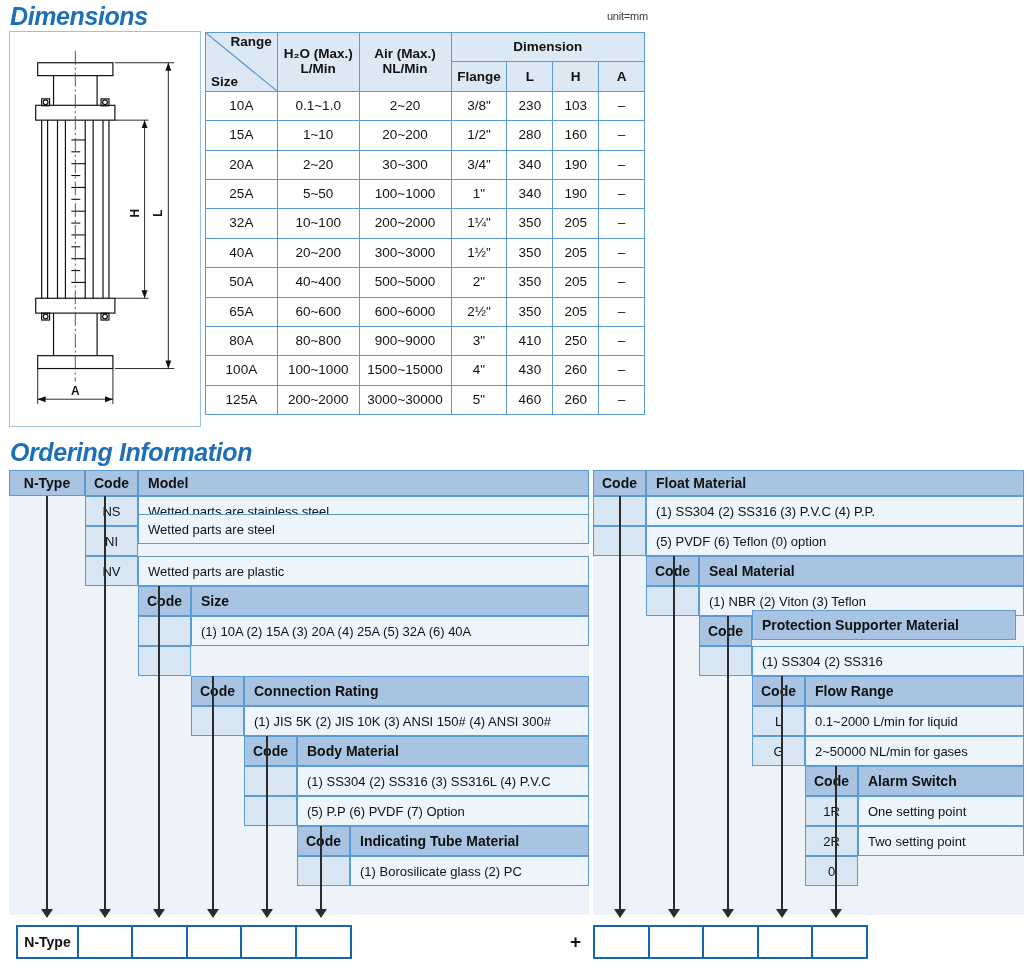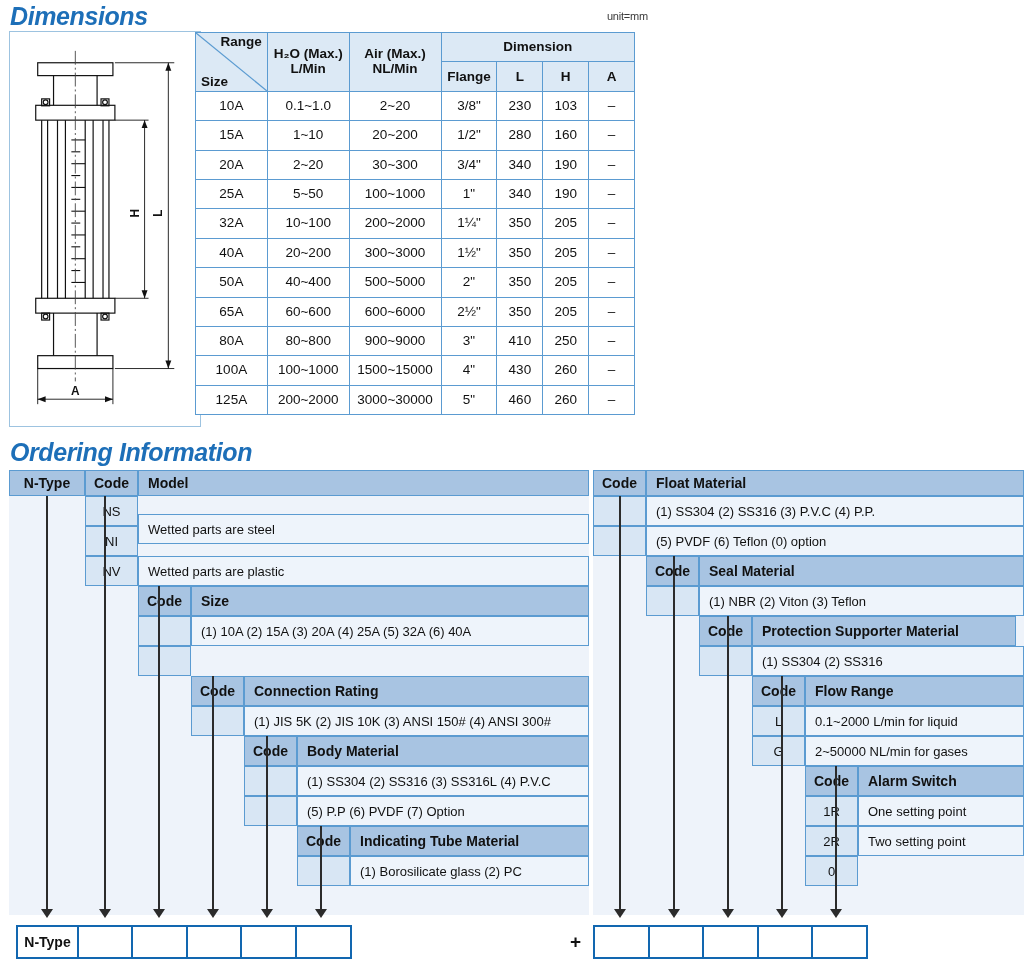--- a/index.html
+++ b/index.html
@@ -42,21 +42,21 @@
     left: 9px; top: 31px;
     width: 192px; height: 396px;
     border: 1px solid #9dc3e0;
     background: #ffffff;
   }
   #drawing-svg { display: block; width: 100%; height: 100%; }
 
   
   #dimensions-table {
     position: absolute;
-    left: 195px; top: 32px;
+    left: 205px; top: 32px;
     width: 440px;
     border-collapse: collapse;
     font-size: 13px;
   }
   #dimensions-table th, #dimensions-table td {
     border: 1px solid #5b9bd1;
     text-align: center;
     color: #111;
     padding: 0;
     height: 29.4px;
@@ -378,20 +378,21 @@
   <div class="ord-wrap">
 
     <div class="code-row-bg" style="left:9px; top:0px; width:580px; height:445px;"></div>
     <div class="code-row-bg" style="left:593px; top:0px; width:431px; height:445px;"></div>
 
     <div class="obox hdr code" style="left:9px;  top:0px;  width:76px;  height:26px;">N-Type</div>
     <div class="obox hdr code" style="left:85px; top:0px;  width:53px;  height:26px;">Code</div>
     <div class="obox hdr lbl" style="left:138px;top:0px;  width:451px; height:26px;">Model</div>
 
     <div class="obox code-cell" style="left:85px; top:26px; width:53px; height:30px;">NS</div>
+    <div class="obox val" style="left:138px;top:26px; width:451px;height:30px;">Wetted parts are stainless steel</div>
 
     <div class="obox code-cell" style="left:85px; top:56px; width:53px; height:30px;">NI</div>
     <div class="obox val" style="left:138px;top:44px; width:451px;height:30px;">Wetted parts are steel</div>
 
     <div class="obox code-cell" style="left:85px; top:86px; width:53px; height:30px;">NV</div>
     <div class="obox val" style="left:138px;top:86px; width:451px;height:30px;">Wetted parts are plastic</div>
 
     <div class="obox hdr code" style="left:138px;top:116px;width:53px; height:30px;">Code</div>
     <div class="obox hdr lbl" style="left:191px;top:116px;width:398px;height:30px;">Size</div>
     <div class="obox code-empty" style="left:138px;top:146px;width:53px;height:30px;"></div>
@@ -421,21 +422,21 @@
     <div class="obox val" style="left:646px;top:26px;width:378px;height:30px;">(1) SS304  (2) SS316  (3) P.V.C  (4) P.P.</div>
     <div class="obox code-empty" style="left:593px;top:56px;width:53px;height:30px;"></div>
     <div class="obox val" style="left:646px;top:56px;width:378px;height:30px;">(5) PVDF  (6) Teflon  (0) option</div>
 
     <div class="obox hdr code" style="left:646px;top:86px;width:53px; height:30px;">Code</div>
     <div class="obox hdr lbl" style="left:699px;top:86px;width:325px;height:30px;">Seal Material</div>
     <div class="obox code-empty" style="left:646px;top:116px;width:53px;height:30px;"></div>
     <div class="obox val" style="left:699px;top:116px;width:325px;height:30px;">(1) NBR  (2) Viton  (3) Teflon</div>
 
     <div class="obox hdr code" style="left:699px;top:146px;width:53px; height:30px;">Code</div>
-    <div class="obox hdr lbl" style="left:752px;top:146px;width:264px;height:30px;">Protection Supporter Material</div>
+    <div class="obox hdr lbl" style="left:752px;top:140px;width:264px;height:30px;">Protection Supporter Material</div>
     <div class="obox code-empty" style="left:699px;top:176px;width:53px;height:30px;"></div>
     <div class="obox val" style="left:752px;top:176px;width:272px;height:30px;">(1) SS304   (2) SS316</div>
 
     <div class="obox hdr code" style="left:752px;top:206px;width:53px; height:30px;">Code</div>
     <div class="obox hdr lbl" style="left:805px;top:206px;width:219px;height:30px;">Flow Range</div>
     <div class="obox code-cell" style="left:752px;top:236px;width:53px;height:30px;">L</div>
     <div class="obox val" style="left:805px;top:236px;width:219px;height:30px;">0.1~2000 L/min for liquid</div>
     <div class="obox code-cell" style="left:752px;top:266px;width:53px;height:30px;">G</div>
     <div class="obox val" style="left:805px;top:266px;width:219px;height:30px;">2~50000 NL/min for gases</div>
 

